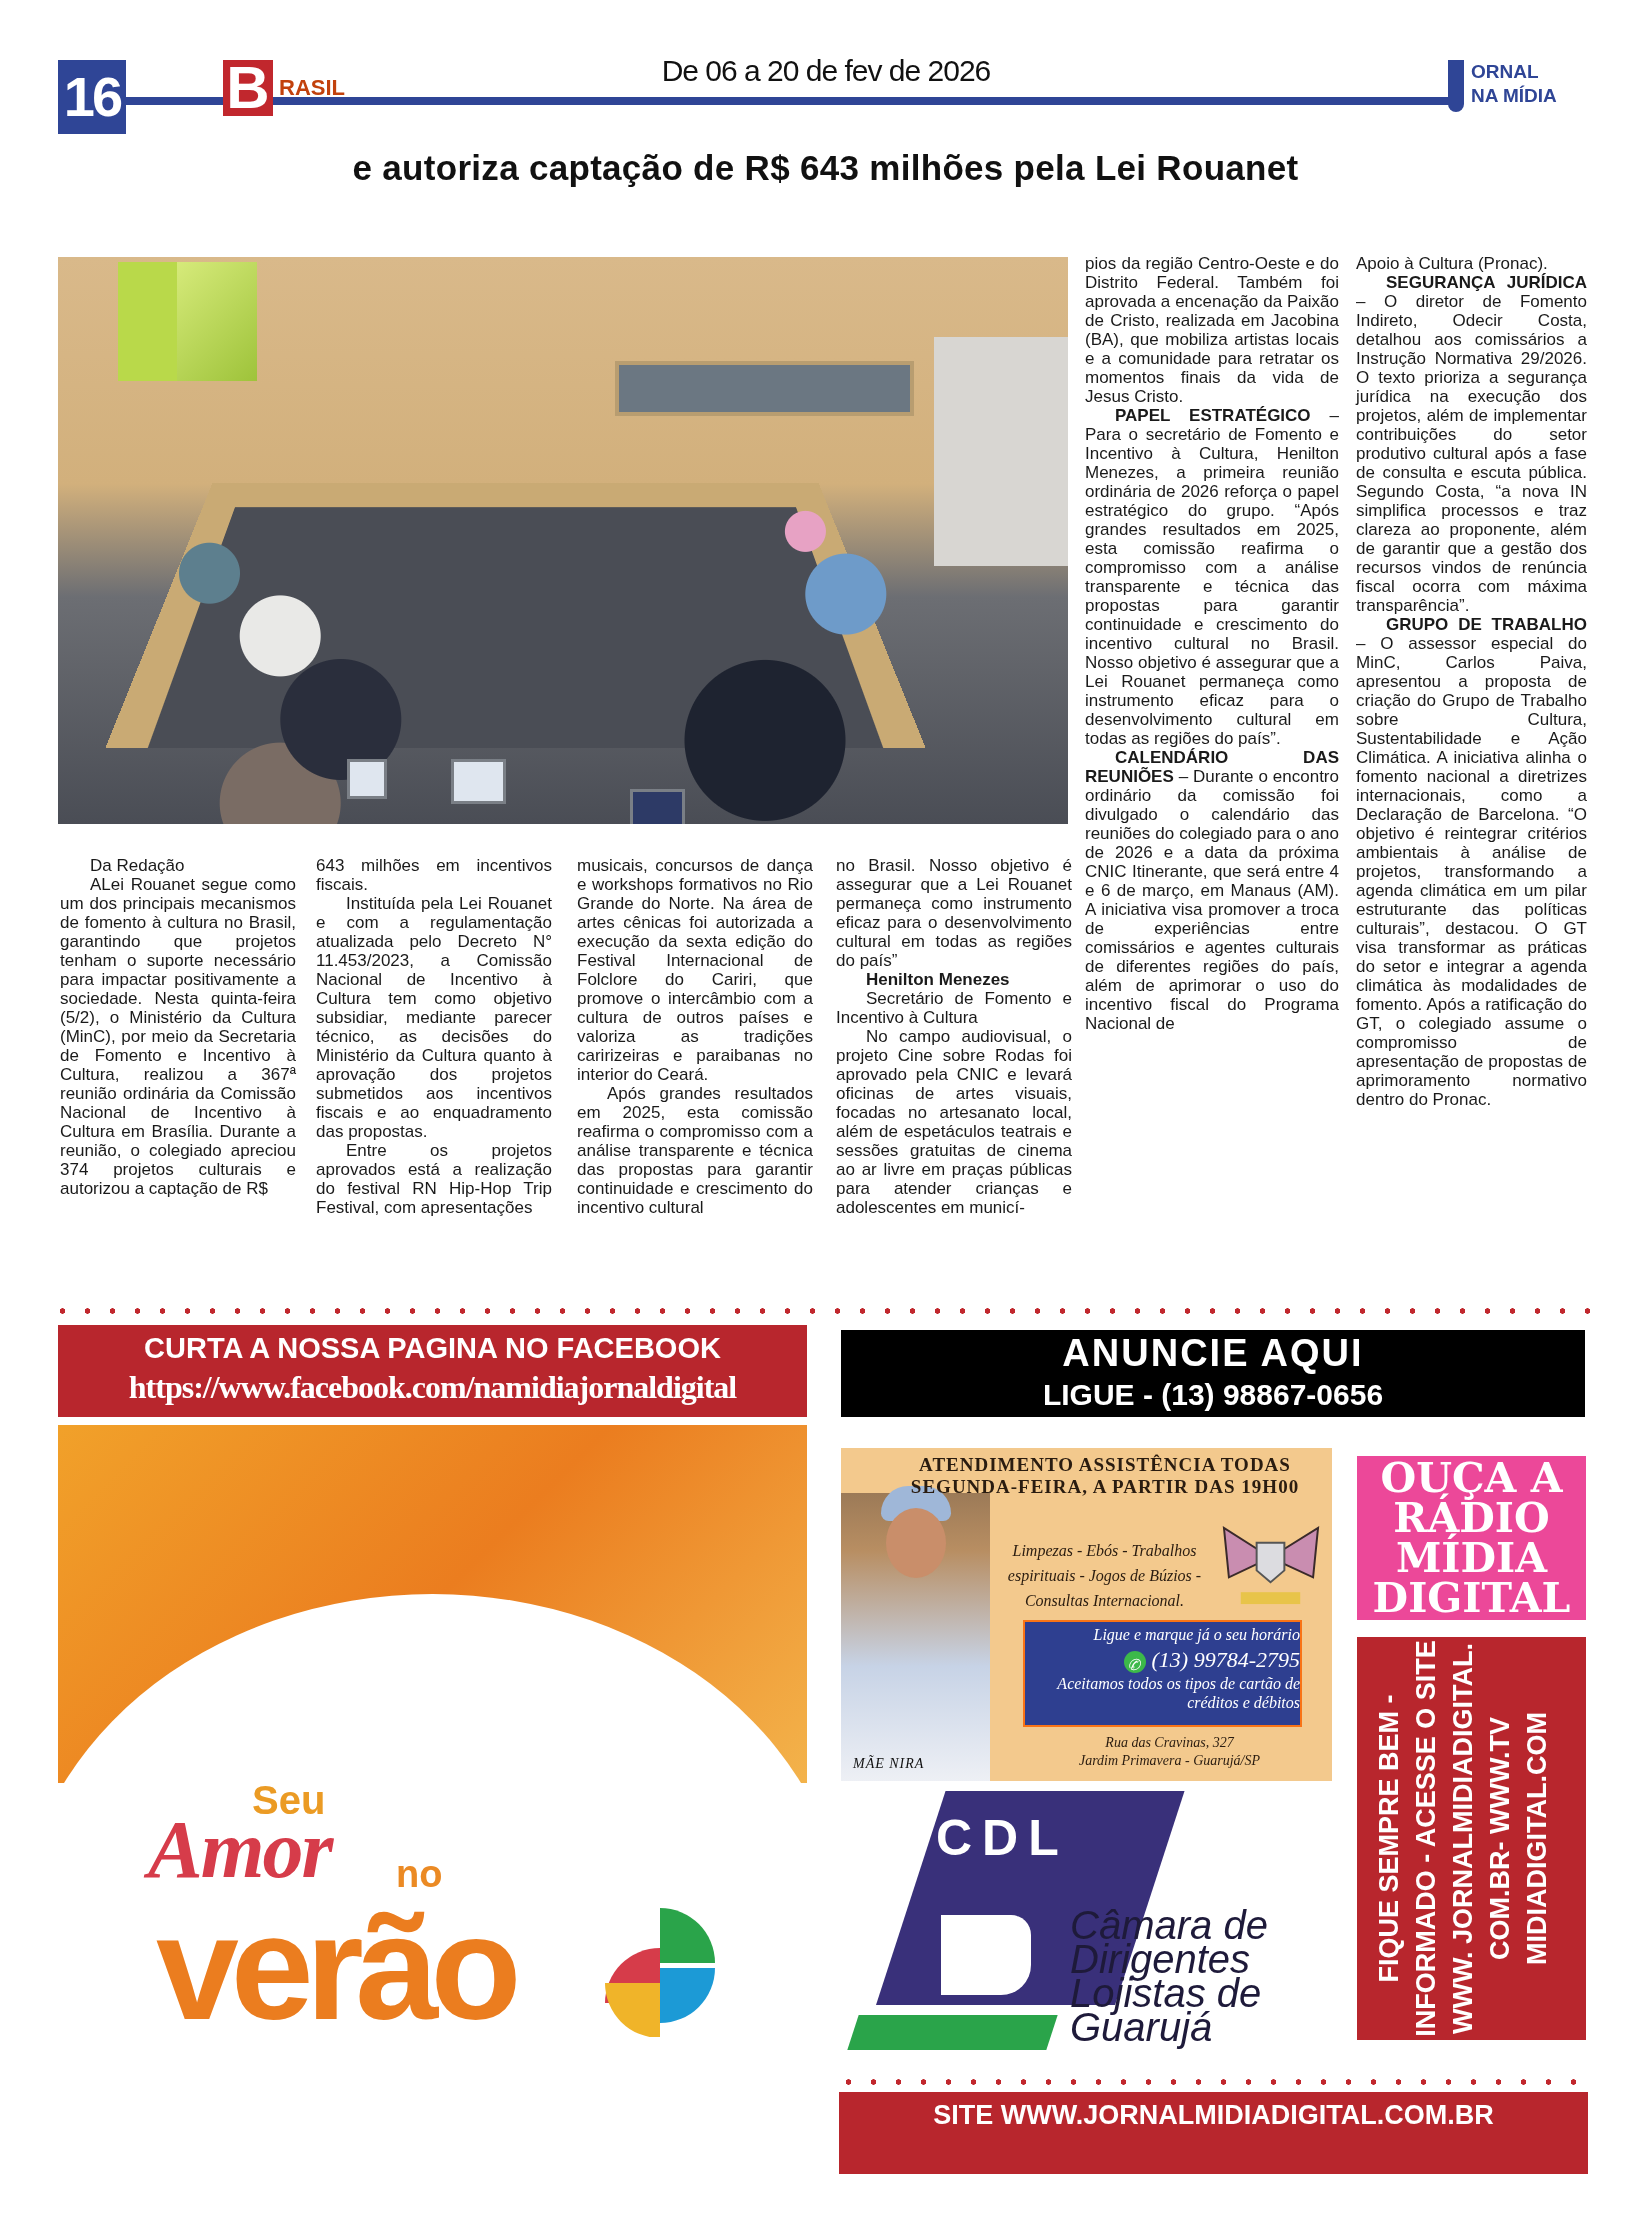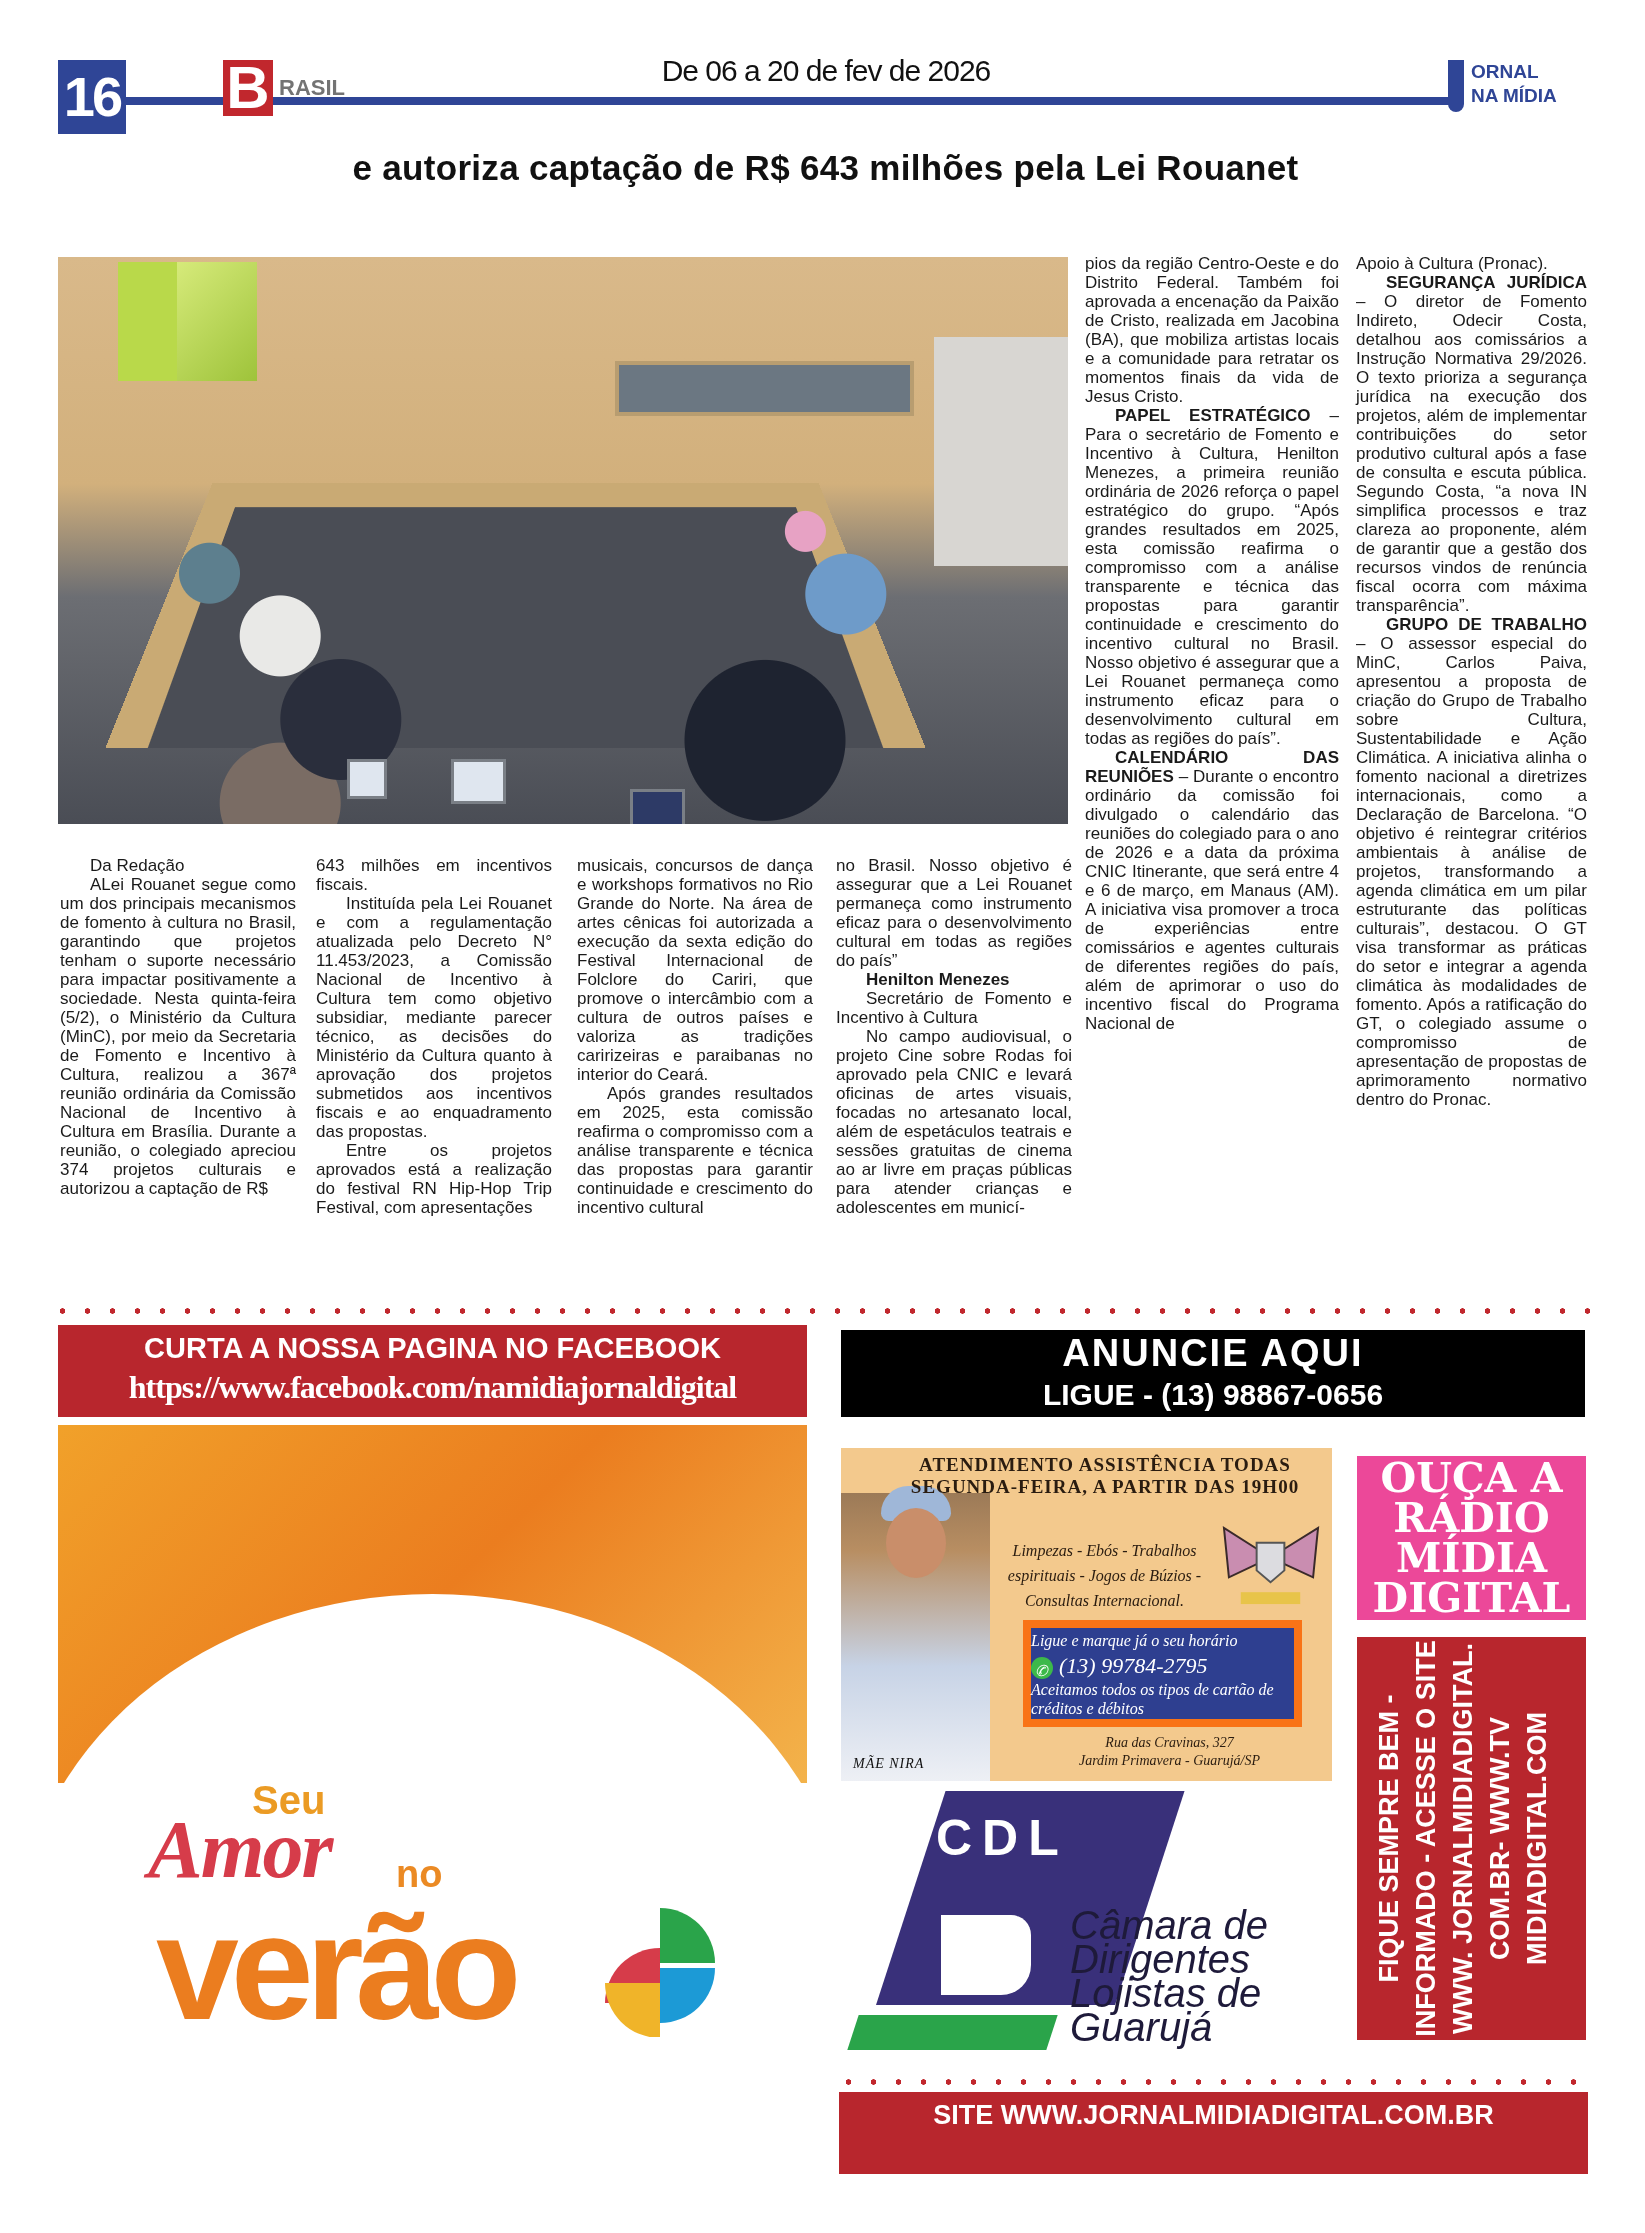--- a/index.html
+++ b/index.html
@@ -5,21 +5,21 @@
   * { box-sizing: border-box; margin: 0; padding: 0; }
   html, body { width: 1646px; height: 2234px; background: #ffffff; overflow: hidden; }
   body { position: relative; font-family: "Liberation Sans", sans-serif; color: #111; }
 
   
   .page-num { position: absolute; left: 58px; top: 60px; width: 68px; height: 74px; background: #2f4596; color: #fff;
     font: bold 56px/74px "Liberation Sans", sans-serif; text-align: center; letter-spacing: -3px; }
   .header-rule { position: absolute; left: 125px; top: 97px; width: 1328px; height: 8px; background: #2f4596; }
   .brasil-B { position: absolute; left: 223px; top: 60px; width: 50px; height: 56px; background: #c1272d; color: #fff;
     font: bold 60px/56px "Liberation Sans", sans-serif; text-align: center; overflow: hidden; }
-  .brasil-text { position: absolute; left: 279px; top: 75px; color: #737373; font: bold 22px "Liberation Sans", sans-serif; letter-spacing: 0px; }
+  .brasil-text { position: absolute; left: 279px; top: 75px; color: #c2410c; font: bold 22px "Liberation Sans", sans-serif; letter-spacing: 0px; }
   .date-line { position: absolute; left: 597px; top: 54px; width: 458px; text-align: center; font: 30px "Liberation Sans", sans-serif; color: #111; letter-spacing: -1px; }
   .logo-J { position: absolute; left: 1448px; top: 60px; width: 20px; height: 64px; }
   .logo-J .stem { position: absolute; left: 0; top: 0; width: 16px; height: 52px; background: #2f4596; border-radius: 0 0 10px 10px; }
   .logo-text { position: absolute; left: 1471px; top: 60px; color: #2f4596; font: bold 19px/24px "Liberation Sans", sans-serif; }
 
   
   .headline { position: absolute; left: 119px; top: 147px; width: 1413px; text-align: center;
     font: bold 35px/42px "Liberation Sans", sans-serif; color: #111; letter-spacing: 0.3px; }
 
   
@@ -68,21 +68,21 @@
   .pinwheel { position: absolute; left: 542px; top: 483px; width: 129px; height: 129px; }
   .pinwheel div { position: absolute; width: 55px; height: 55px; }
 
   .nira-ad { position: absolute; left: 841px; top: 1448px; width: 491px; height: 333px; background: #f3c98d; overflow: hidden; }
   .nira-ad .photo-nira { position: absolute; left: 0; top: 45px; width: 149px; height: 289px; background: linear-gradient(180deg,#9c7a57 0%, #b88e62 20%, #c7d3e6 60%, #eef0f5 100%); }
   .nira-ad .face { position: absolute; left: 45px; top: 60px; width: 60px; height: 70px; border-radius: 50%; background: #c98e6a; }
   .nira-ad .turban { position: absolute; left: 40px; top: 38px; width: 70px; height: 35px; border-radius: 35px 35px 10px 10px; background: #9fb7d8; }
   .nira-ad .title { position: absolute; left: 60px; top: 6px; width: 408px; text-align: center; font: bold 19px/22px "Liberation Serif", serif; color: #2a1c10; letter-spacing: 1px; }
   .nira-ad .services { position: absolute; left: 154px; top: 90px; width: 219px; text-align: center; font: italic 16px/25px "Liberation Serif", serif; color: #2a1c10; }
   .nira-ad .emblem { position: absolute; left: 378px; top: 60px; width: 104px; height: 104px; }
-  .nira-ad .blue { position: absolute; left: 182px; top: 172px; width: 279px; height: 107px; background: #2e3f90; color: #fff; text-align: left; border: 8px solid #f97316; }
+  .nira-ad .blue { position: absolute; left: 182px; top: 172px; width: 279px; height: 107px; background: #2e3f90; color: #fff; text-align: right; border: 2px solid #f97316; }
   .nira-ad .blue .s1 { font: italic 16px/22px "Liberation Serif", serif; margin-top: 2px; }
   .nira-ad .blue .s2 { font: italic 22px/28px "Liberation Serif", serif; }
   .nira-ad .blue .s3 { font: italic 16px/19px "Liberation Serif", serif; }
   .wa-icon { display: inline-block; width: 22px; height: 22px; border-radius: 50%; background: #3cb94a; vertical-align: middle; margin-right: 6px; position: relative; }
   .wa-icon::after { content: "✆"; position: absolute; left: 4px; top: 0; font-size: 15px; color: #fff; }
   .nira-ad .addr { position: absolute; left: 199px; top: 286px; width: 259px; text-align: center; font: italic 14px/18px "Liberation Serif", serif; color: #2a1c10; }
   .nira-ad .name { position: absolute; left: 12px; top: 308px; font: italic 14px "Liberation Serif", serif; color: #111; letter-spacing: 1px; }
 
   .radio-ad { position: absolute; left: 1357px; top: 1456px; width: 229px; height: 164px; background: #ec4899; color: #fff; text-align: center;
     font: bold 41px/40px "DejaVu Serif", serif; padding-top: 2px; letter-spacing: 0px; }

